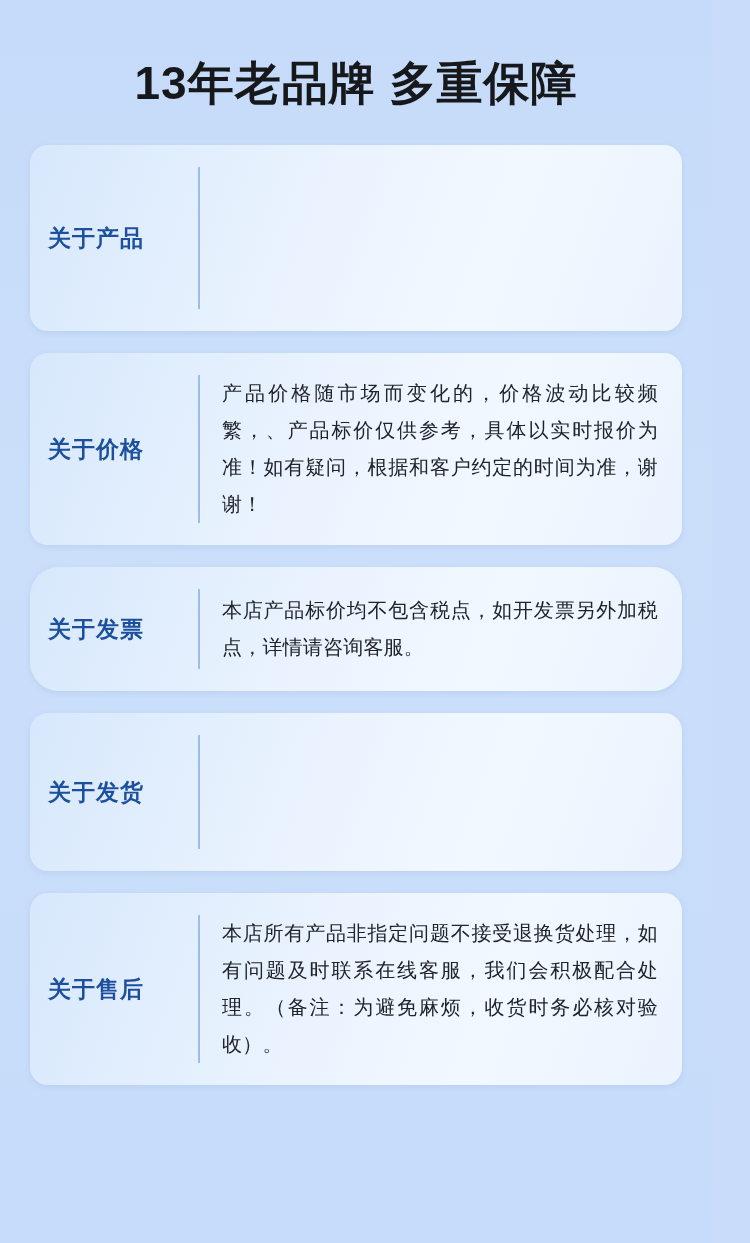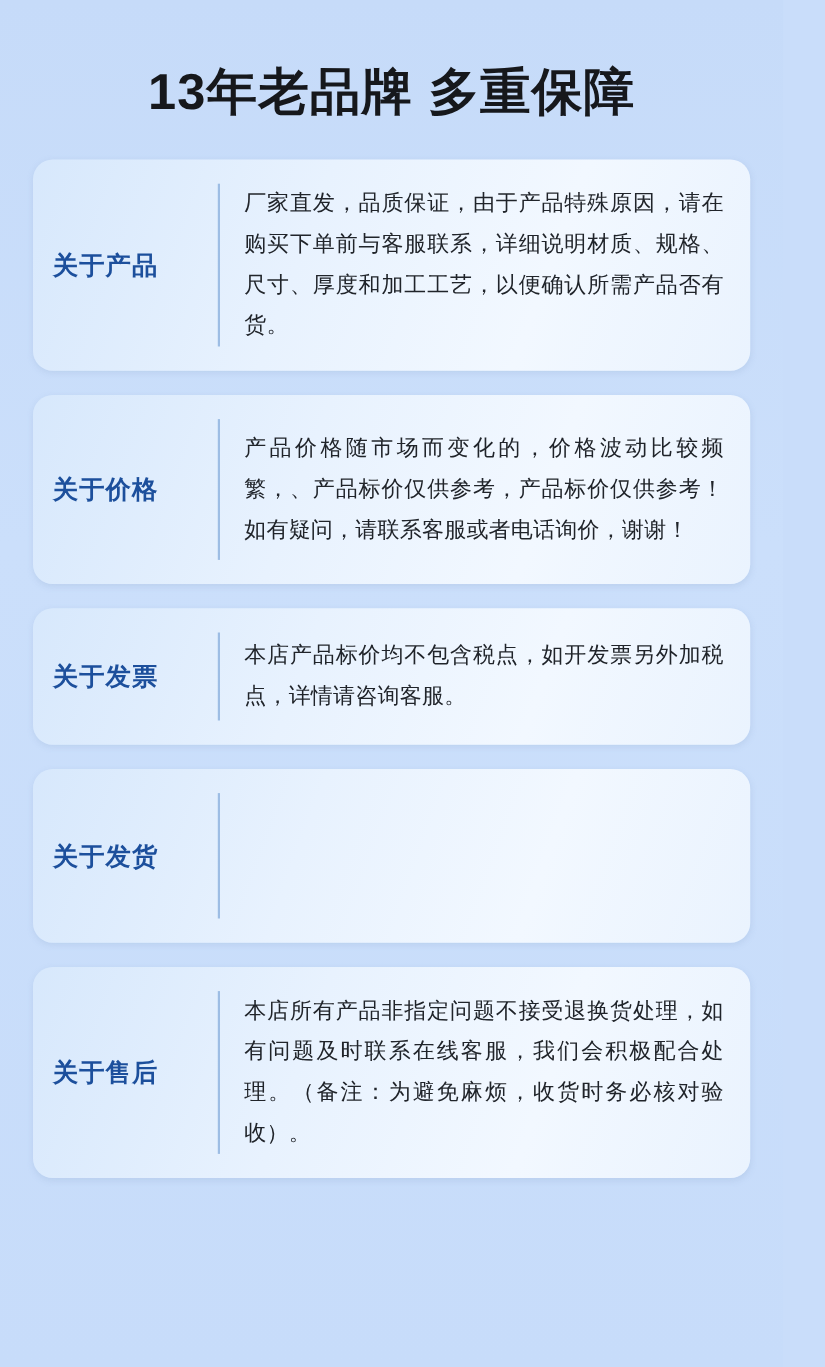--- a/index.html
+++ b/index.html
@@ -75,45 +75,44 @@
   .card-text {
     flex: 1;
     font-size: 20px;
     line-height: 1.85;
     color: #20242a;
     letter-spacing: 0.2px;
     text-align: justify;
   }
   .card.c1 { min-height: 186px; }
   .card.c2 { min-height: 172px; }
-  .card.c3 { min-height: 124px; }
+  .card.c3 { min-height: 124px; border-radius: 29px; }
   .card.c4 { min-height: 158px; }
   .card.c5 { min-height: 172px; }
 </style>
 </head>
 <body>
 
 <div class="page">
 
   <div class="header">
     <div class="title">13年老品牌 多重保障</div>
   </div>
 
   <div class="cards">
 
     <div class="card c1">
       <div class="card-label">关于产品</div>
       <div class="divider"></div>
-      <div class="card-text">厂家直发，品质保证，由于产品特殊原因，请在购买下单前与客服联系，详细说明材质、规格、尺寸、厚度和加工工艺，以便确认所需产品否有货。</div>
     </div>
 
     <div class="card c2">
       <div class="card-label">关于价格</div>
       <div class="divider"></div>
-      <div class="card-text">产品价格随市场而变化的，价格波动比较频繁，、产品标价仅供参考，产品标价仅供参考！如有疑问，请联系客服或者电话询价，谢谢！</div>
+      <div class="card-text">产品价格随市场而变化的，价格波动比较频繁，、产品标价仅供参考，具体以实时报价为准！如有疑问，根据和客户约定的时间为准，谢谢！</div>
     </div>
 
     <div class="card c3">
       <div class="card-label">关于发票</div>
       <div class="divider"></div>
       <div class="card-text">本店产品标价均不包含税点，如开发票另外加税点，详情请咨询客服。</div>
     </div>
 
     <div class="card c4">
       <div class="card-label">关于发货</div>

